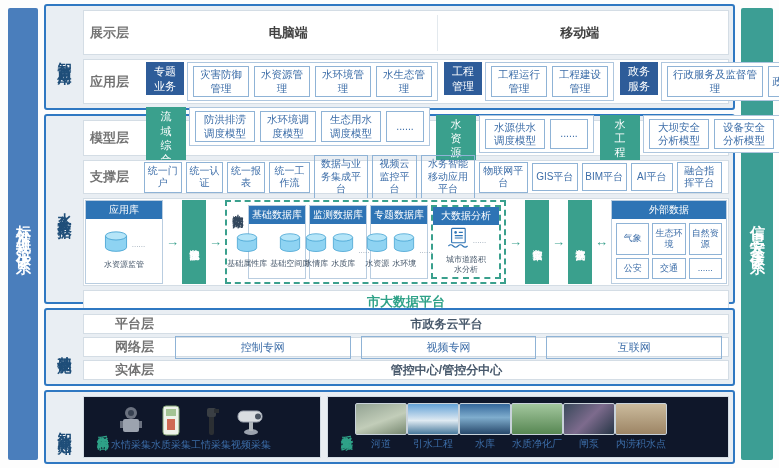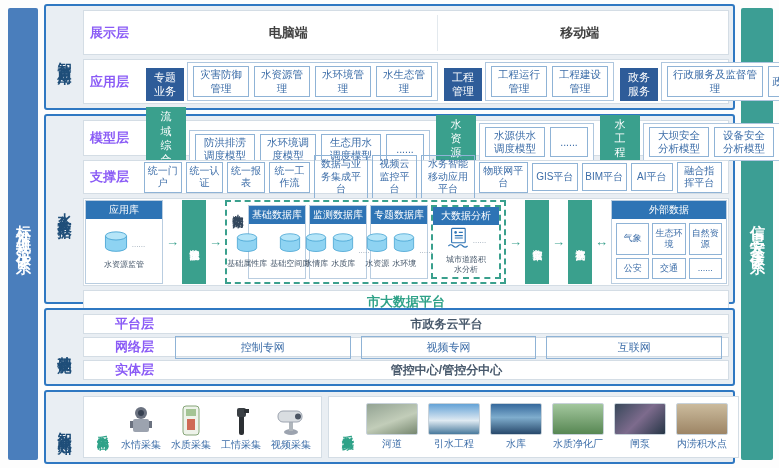--- a/index.html
+++ b/index.html
@@ -9,25 +9,25 @@
   .vbar{position:absolute;top:8px;bottom:8px;border-radius:2px;display:flex;align-items:center;justify-content:center;}
   .vbar-left{left:8px;width:30px;background:#4a7ebc;}
   .vbar-right{right:6px;width:32px;background:#3c9e94;}
   .vtext{writing-mode:vertical-rl;text-orientation:upright;color:#fff;font-size:15px;font-weight:bold;letter-spacing:7px;}
   
   .main{position:absolute;left:44px;right:44px;top:4px;bottom:4px;display:flex;flex-direction:column;gap:4px;}
   .section{border:2px solid #2f78c2;background:#e9eef3;border-radius:3px;display:flex;padding:4px;gap:3px;min-height:0;}
   .sec-title{width:30px;flex:0 0 30px;display:flex;align-items:center;justify-content:center;writing-mode:vertical-rl;text-orientation:upright;color:#1f4e79;font-weight:bold;font-size:14px;letter-spacing:3px;}
   .sec-body{flex:1;display:flex;flex-direction:column;gap:4px;min-width:0;}
   .row{background:#fff;border:1px solid #d4dde5;display:flex;align-items:center;padding:2px 6px;gap:6px;min-height:0;}
-  .layer-label{color:#8b5cf6;font-weight:bold;font-size:13px;flex:0 0 50px;}
+  .layer-label{color:#737373;font-weight:bold;font-size:13px;flex:0 0 50px;}
   
   .disp-box{flex:1;text-align:center;font-weight:bold;color:#404040;font-size:13px;padding:9px 0;border-left:1px solid #e3e9ee;}
   
-  .grp{display:flex;align-items:flex-end;border-radius:15px;}
+  .grp{display:flex;align-items:flex-start;border-radius:15px;}
   .head-dark{background:#2e5c99;color:#fff;font-size:11px;line-height:1.3;display:flex;align-items:center;justify-content:center;text-align:center;padding:2px 4px;min-width:38px;}
   .head-teal{background:#3aa08d;color:#fff;font-size:11px;line-height:1.3;display:flex;align-items:center;justify-content:center;text-align:center;padding:2px 20px;min-width:38px;}
   .grp-items{border:1px solid #aec6de;background:#fff;display:flex;gap:5px;padding:3px 5px;margin-left:3px;align-items:stretch;}
   .chip{border:1px solid #8fb3d6;color:#3c6da8;background:#fff;font-size:10.5px;line-height:1.25;display:flex;align-items:center;justify-content:center;text-align:center;padding:1px 3px;}
   .w38{width:38px;}.w56{width:56px;}.w60{width:60px;}.w72{width:72px;}.w96{width:96px;}
   
   .sup-chip{flex:1;border:1px solid #8fb3d6;color:#3c6da8;font-size:10px;line-height:1.25;display:flex;align-items:center;justify-content:center;text-align:center;padding:2px 2px;min-width:0;min-height:28px;}
   
   .df-row{flex:1;display:flex;align-items:stretch;gap:3px;padding:1px;background:#fff;border:1px solid #d4dde5;}
   .arrow{color:#3aa08d;font-weight:bold;font-size:13px;align-self:center;flex:0 0 auto;}
@@ -48,21 +48,21 @@
   .ext-box{border:1px solid #b9cde0;background:#fff;display:flex;flex-direction:column;flex:0 0 116px;}
   .ext-grid{flex:1;display:grid;grid-template-columns:repeat(3,1fr);gap:3px;padding:4px;}
   .ext-cell{border:1px solid #8fb3d6;color:#3c6da8;font-size:9px;line-height:1.2;display:flex;align-items:center;justify-content:center;text-align:center;padding:1px;}
   .platform-bar{background:#fff;border:1px solid #d4dde5;color:#2fa288;font-weight:bold;font-size:13px;text-align:center;padding:2px;flex:0 0 21px;}
   
   .infra-row{flex:1;padding-left:31px;}
   .center-val{flex:1;text-align:center;font-weight:bold;color:#47586b;font-size:12px;}
   .net-item{flex:1;border:1px solid #8fb3d6;color:#3c6da8;font-size:11px;text-align:center;padding:3px 0;}
   
   .percep-body{flex:1;display:flex;flex-direction:row;gap:6px;}
-  .collect-box{background:#ffffff;border:1px solid #d4dde5;display:flex;align-items:center;gap:10px;padding:3px 10px;}
+  .collect-box{background:#0f172a;border:1px solid #d4dde5;display:flex;align-items:center;padding:3px 10px;}
   .collect-label{writing-mode:vertical-rl;text-orientation:upright;color:#2fa288;font-weight:bold;font-size:12px;letter-spacing:1px;}
   .collect-item{display:flex;flex-direction:column;align-items:center;justify-content:flex-end;gap:2px;}
   .ci-label{font-size:10px;color:#3c6da8;white-space:nowrap;}
   .photo{width:52px;height:32px;border-radius:2px;border:1px solid #c8d2da;}
   .photo-riverway{background:linear-gradient(160deg,#93a393,#c2cdb9 55%,#76876f);}
   .photo-diversion{background:linear-gradient(180deg,#64a2d6,#dfeaf2 55%,#48799c);}
   .photo-reservoir{background:linear-gradient(180deg,#35689c,#7fadcd 45%,#27486b);}
   .photo-plant{background:linear-gradient(180deg,#a3c79e,#578753);}
   .photo-sluice{background:linear-gradient(135deg,#38485a,#7d6b8d 50%,#263646);}
   .photo-waterlogging{background:linear-gradient(180deg,#cbbb9d,#9d8565);}

